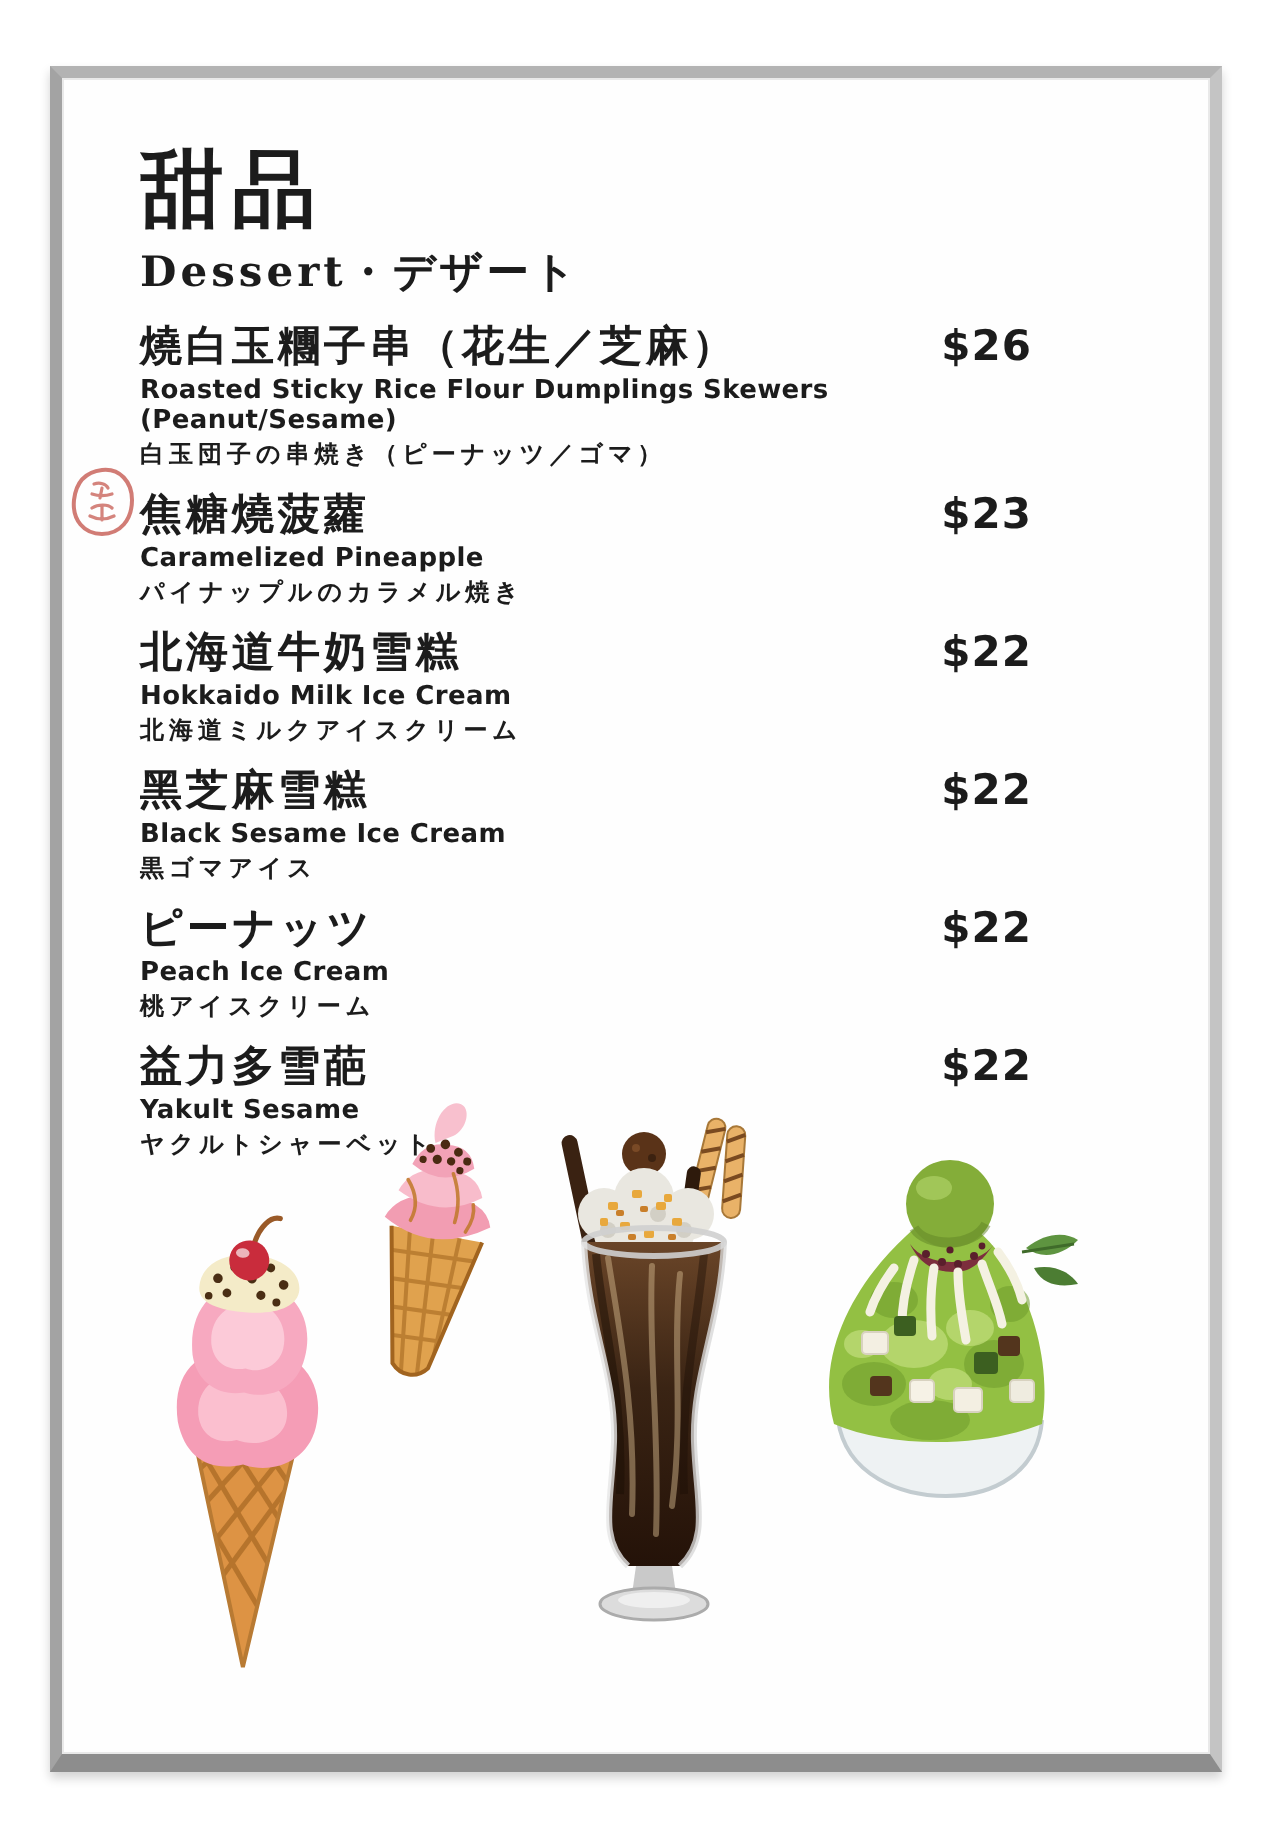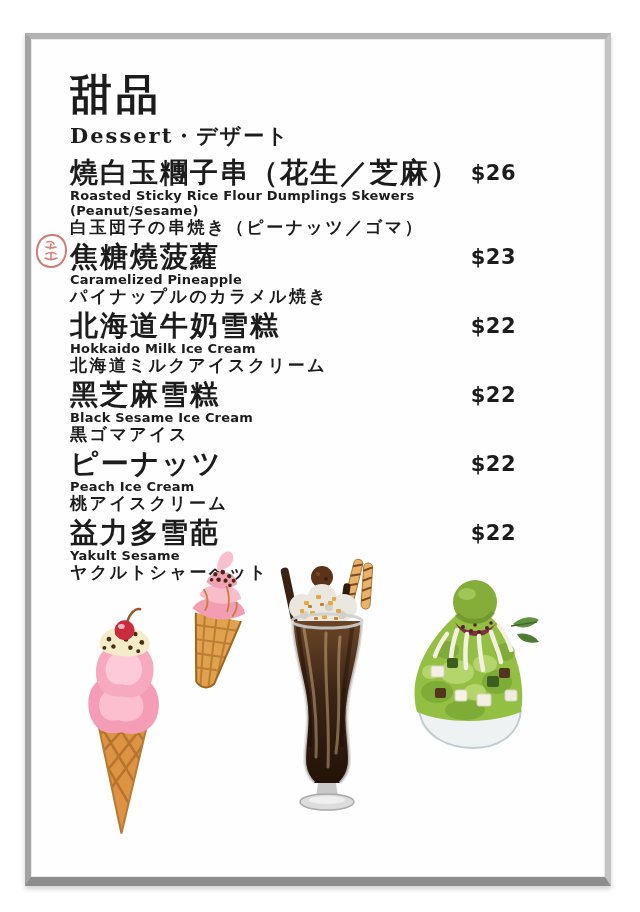--- a/index.html
+++ b/index.html
@@ -22,31 +22,31 @@
   }
   .title-sub{
     font-family:"DejaVu Serif","Liberation Serif",serif;
     font-size:21px;font-weight:800;letter-spacing:2px;margin-top:4px;
   }
   .menu-list{position:absolute;left:70px;top:160px;width:446px;}
   .item{margin-bottom:9px;position:relative;}
   .item-row{display:flex;justify-content:space-between;align-items:flex-start;}
   .item-zh{
     font-family:"DejaVu Serif","Liberation Serif",serif;
-    font-size:28px;font-weight:800;letter-spacing:2px;line-height:26px;white-space:nowrap;
+    font-size:21px;font-weight:800;letter-spacing:2px;line-height:26px;white-space:nowrap;
   }
   .item-price{
     font-size:21px;font-weight:800;line-height:26px;letter-spacing:0.5px;
     font-family:"DejaVu Sans","Liberation Sans",sans-serif;
   }
   .item-en{
     font-size:13px;font-weight:700;line-height:15px;letter-spacing:0.2px;margin-top:2px;
   }
   .item-ja{
-    font-size:17px;font-weight:600;line-height:15px;letter-spacing:2.5px;margin-top:2px;
+    font-size:12px;font-weight:600;line-height:15px;letter-spacing:2.5px;margin-top:2px;
     font-family:"DejaVu Serif","Liberation Serif",serif;
   }
   .seal{position:absolute;left:33px;top:232px;width:36px;height:38px;}
   .art{position:absolute;}
   .art-cone1{left:68px;top:605px;width:100px;height:235px;}
   .art-softserve{left:178px;top:542px;width:80px;height:156px;}
   .art-sundae{left:274px;top:557px;width:106px;height:257px;}
   .art-bingsu{left:401px;top:572px;width:142px;height:184px;}
 </style>
 </head>

